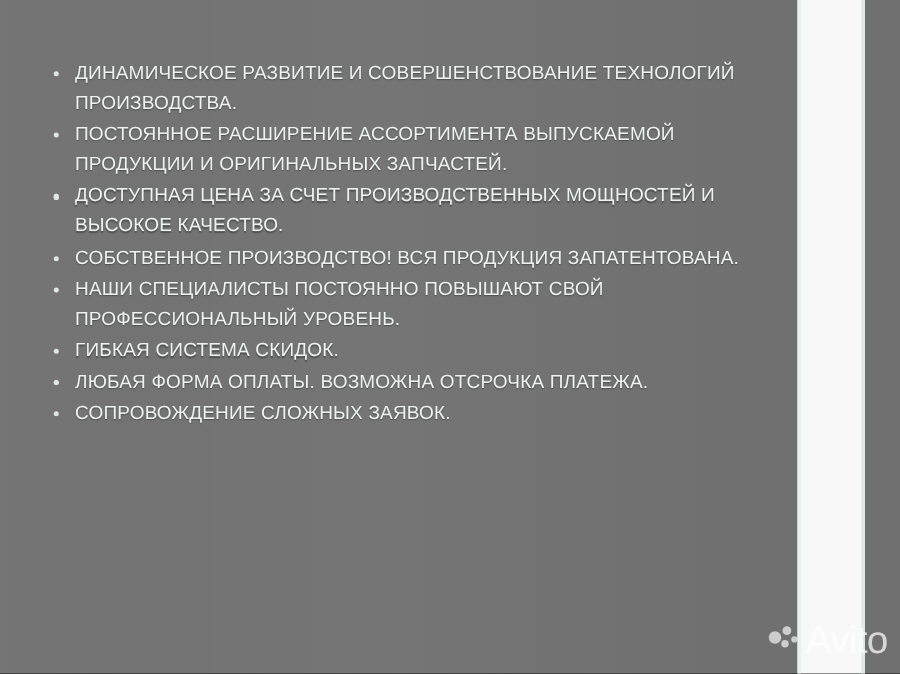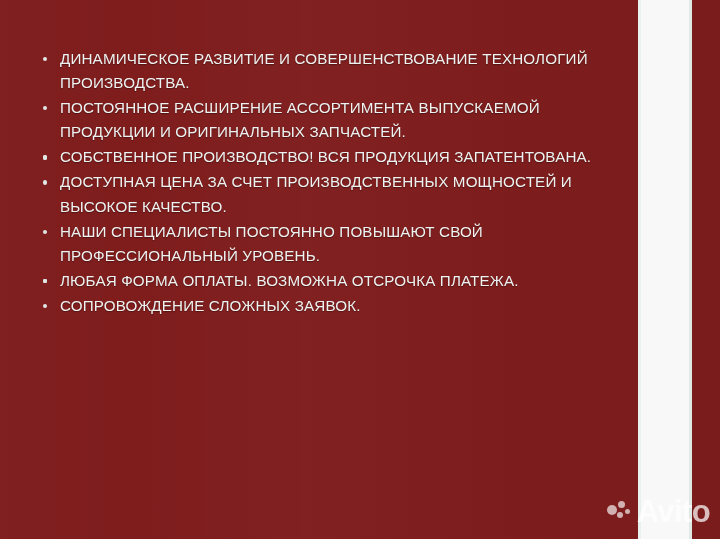--- a/index.html
+++ b/index.html
@@ -5,21 +5,21 @@
   html, body {
     margin: 0;
     padding: 0;
     background: #000;
   }
   .slide {
     position: relative;
     width: 720px;
     height: 539px;
     overflow: hidden;
-    background: #7f1d1d;
+    background: #737373;
     font-family: "Liberation Sans", sans-serif;
   }
 
   
   .bg-wash {
     position: absolute;
     inset: 0;
     background:
       linear-gradient(90deg,
         rgba(255,255,255,0.012) 0%,
@@ -108,43 +108,43 @@
     background: rgba(255,255,255,0.80);
     display: block;
   }
   .wm-dots i.d1 { width: 10px; height: 10px; left: 0;    top: 4px;  }
   .wm-dots i.d2 { width: 7.5px; height: 7.5px; left: 11px; top: 0;   }
   .wm-dots i.d3 { width: 6px; height: 6px;   left: 10px; top: 11px; }
   .wm-dots i.d4 { width: 5px; height: 5px;   left: 18px; top: 8px;  }
   .wm-text {
     font-family: "Liberation Sans", sans-serif;
     font-size: 31px;
-    font-weight: bold;
+    font-weight: normal;
     color: rgba(255,255,255,0.88);
     letter-spacing: -0.6px;
     line-height: 1;
   }
 </style>
 </head>
 <body>
 
 <div class="slide">
 
   <div class="bg-wash"></div>
 
   <div class="page-strip"></div>
 
   <ul class="bullets">
       <li class="bullet-item"><span class="bullet-marker"></span><span>ДИНАМИЧЕСКОЕ РАЗВИТИЕ И СОВЕРШЕНСТВОВАНИЕ ТЕХНОЛОГИЙ ПРОИЗВОДСТВА.</span></li>
       <li class="bullet-item"><span class="bullet-marker"></span><span>ПОСТОЯННОЕ РАСШИРЕНИЕ АССОРТИМЕНТА ВЫПУСКАЕМОЙ ПРОДУКЦИИ И ОРИГИНАЛЬНЫХ ЗАПЧАСТЕЙ.</span></li>
       <li class="bullet-item"><span class="bullet-marker"></span></li>
+      <li class="bullet-item"><span class="bullet-marker"></span><span>ДОСТУПНАЯ ЦЕНА ЗА СЧЕТ ПРОИЗВОДСТВЕННЫХ МОЩНОСТЕЙ И ВЫСОКОЕ КАЧЕСТВО.</span></li>
       <li class="bullet-item"><span class="bullet-marker"></span><span>СОБСТВЕННОЕ ПРОИЗВОДСТВО! ВСЯ ПРОДУКЦИЯ ЗАПАТЕНТОВАНА.</span></li>
-      <li class="bullet-item"><span class="bullet-marker"></span><span>ДОСТУПНАЯ ЦЕНА ЗА СЧЕТ ПРОИЗВОДСТВЕННЫХ МОЩНОСТЕЙ И ВЫСОКОЕ КАЧЕСТВО.</span></li>
       <li class="bullet-item"><span class="bullet-marker"></span><span>НАШИ СПЕЦИАЛИСТЫ ПОСТОЯННО ПОВЫШАЮТ СВОЙ ПРОФЕССИОНАЛЬНЫЙ УРОВЕНЬ.</span></li>
-      <li class="bullet-item"><span class="bullet-marker"></span></li>
+      <li class="bullet-item"><span class="bullet-marker"></span><span>ГИБКАЯ СИСТЕМА СКИДОК.</span></li>
       <li class="bullet-item"><span class="bullet-marker"></span></li>
       <li class="bullet-item"><span class="bullet-marker"></span><span>ЛЮБАЯ ФОРМА ОПЛАТЫ. ВОЗМОЖНА ОТСРОЧКА ПЛАТЕЖА.</span></li>
       <li class="bullet-item"><span class="bullet-marker"></span><span>СОПРОВОЖДЕНИЕ СЛОЖНЫХ ЗАЯВОК.</span></li>
     </ul>
 
   <div class="watermark">
     <span class="wm-dots">
       <i class="d1"></i>
         <i class="d2"></i>
         <i class="d3"></i>

